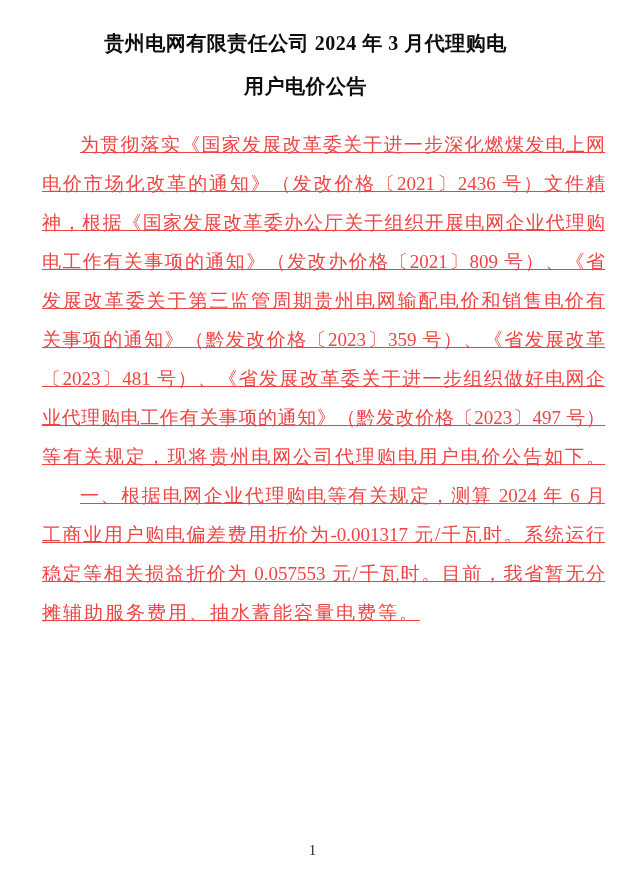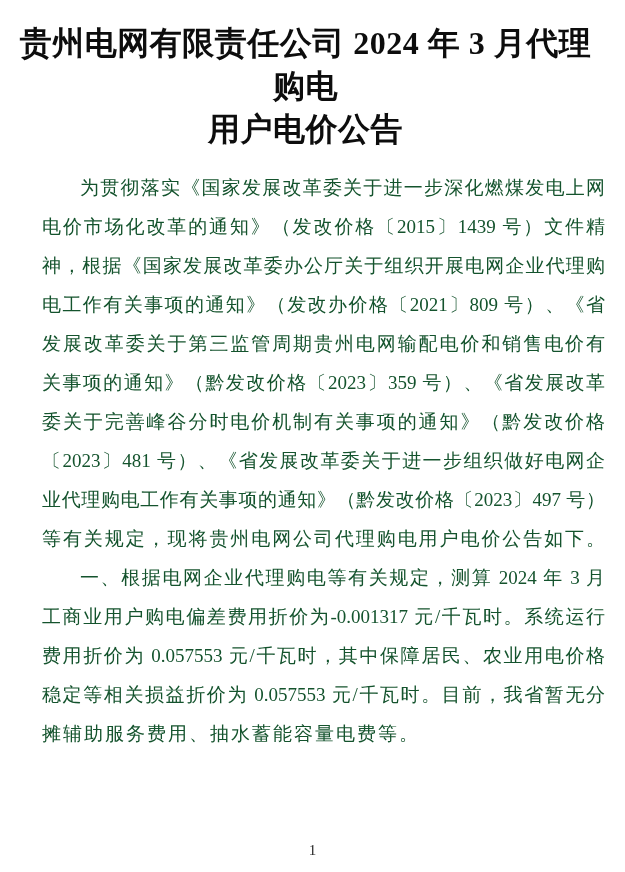--- a/index.html
+++ b/index.html
@@ -15,34 +15,35 @@
   }
   .page {
     position: relative;
     width: 625px;
     height: 872px;
     overflow: hidden;
     background: #ffffff;
   }
   .title {
     margin: 22px 30px 0 16px;
-    font-size: 32px;
+    font-size: 20px;
     line-height: 43px;
     font-weight: 700;
     text-align: center;
     color: #0d0d0d;
     letter-spacing: 0.5px;
   }
   .title-line {
     display: block;
   }
   .doc-body {
     margin: 17px 20px 0 42px;
     font-size: 19px;
-    color: #14532d;
+    color: #ef4444;
+    text-decoration: underline;
   }
   .line {
     height: 39px;
     line-height: 39px;
     overflow: hidden;
     text-align: justify;
     text-align-last: justify;
     white-space: normal;
   }
   .line.indent {
@@ -69,31 +70,29 @@
 
 <div class="page">
 
   <h1 class="title">
     <span class="title-line">贵州电网有限责任公司 2024 年 3 月代理购电</span>
     <span class="title-line">用户电价公告</span>
   </h1>
 
   <div class="doc-body">
     <div class="line indent">为贯彻落实《国家发展改革委关于进一步深化燃煤发电上网</div>
-    <div class="line">电价市场化改革的通知》（发改价格〔2015〕1439 号）文件精</div>
+    <div class="line">电价市场化改革的通知》（发改价格〔2021〕2436 号）文件精</div>
     <div class="line">神，根据《国家发展改革委办公厅关于组织开展电网企业代理购</div>
     <div class="line">电工作有关事项的通知》（发改办价格〔2021〕809 号）、《省</div>
     <div class="line">发展改革委关于第三监管周期贵州电网输配电价和销售电价有</div>
     <div class="line">关事项的通知》（黔发改价格〔2023〕359 号）、《省发展改革</div>
-    <div class="line">委关于完善峰谷分时电价机制有关事项的通知》（黔发改价格</div>
     <div class="line">〔2023〕481 号）、《省发展改革委关于进一步组织做好电网企</div>
     <div class="line">业代理购电工作有关事项的通知》（黔发改价格〔2023〕497 号）</div>
     <div class="line">等有关规定，现将贵州电网公司代理购电用户电价公告如下。</div>
-    <div class="line indent">一、根据电网企业代理购电等有关规定，测算 2024 年 3 月</div>
+    <div class="line indent">一、根据电网企业代理购电等有关规定，测算 2024 年 6 月</div>
     <div class="line">工商业用户购电偏差费用折价为-0.001317 元/千瓦时。系统运行</div>
-    <div class="line">费用折价为 0.057553 元/千瓦时，其中保障居民、农业用电价格</div>
     <div class="line">稳定等相关损益折价为 0.057553 元/千瓦时。目前，我省暂无分</div>
     <div class="line short">摊辅助服务费用、抽水蓄能容量电费等。</div>
   </div>
 
   <div class="page-number">1</div>
 
 </div>
 
 </body></html>

